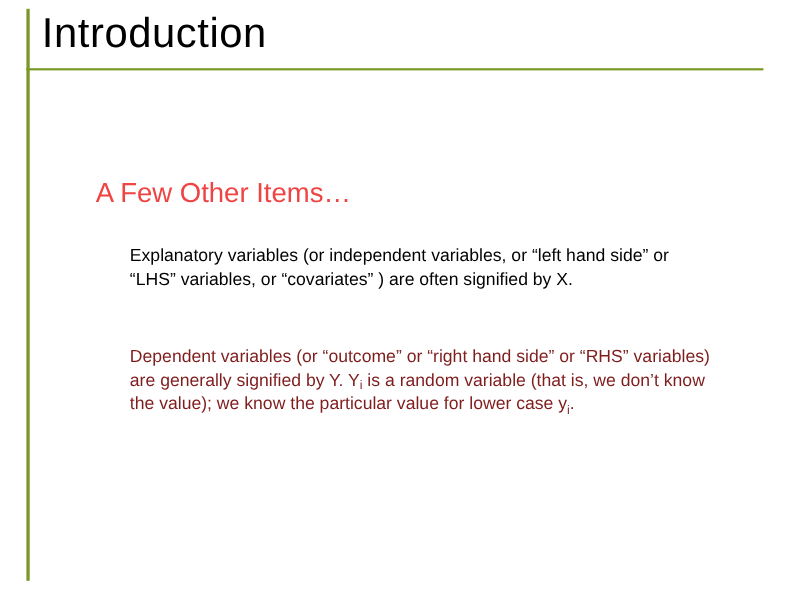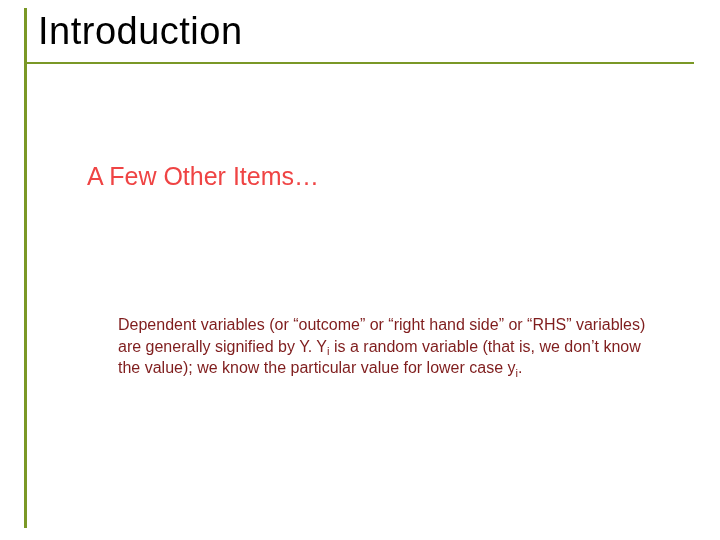--- a/index.html
+++ b/index.html
@@ -75,17 +75,18 @@
 <body>
 
 <div class="slide">
   <div class="accent-vertical"></div>
   <div class="title-rule"></div>
 
   <h1 class="title">Introduction</h1>
 
   <h2 class="subtitle">A Few Other Items…</h2>
 
+  <p class="body1">Explanatory variables (or independent variables, or “left hand side” or “LHS” variables, or “covariates” ) are often signified by X.</p>
 
   <p class="body2">
     <span>Dependent variables (or “outcome” or “right hand side” or “RHS” variables) are generally signified by Y. Y</span><sub>i</sub><span> is a random variable (that is, we don’t know the value); we know the particular value for lower case y</span><sub>i</sub><span>.</span>
   </p>
 </div>
 
 </body></html>

